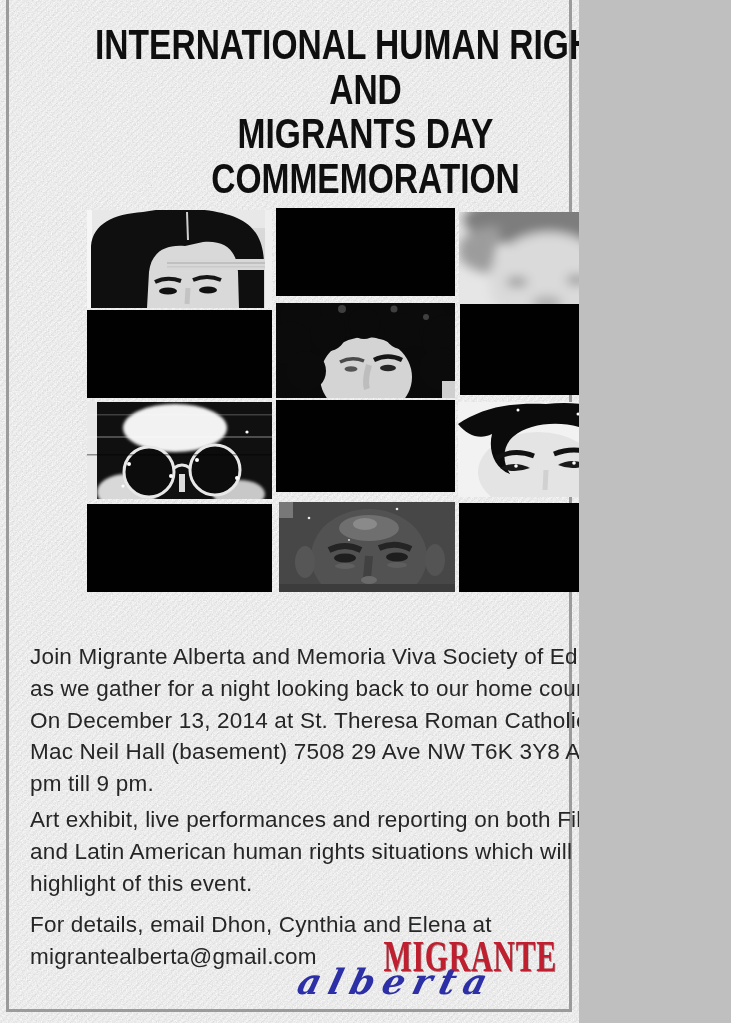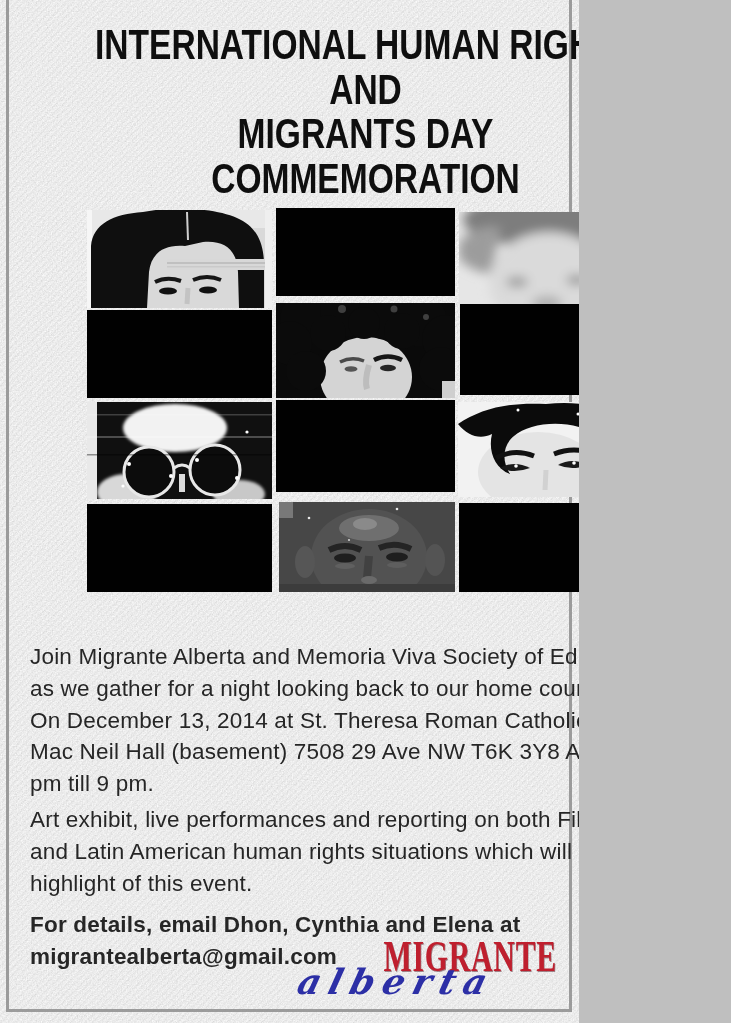--- a/index.html
+++ b/index.html
@@ -34,21 +34,21 @@
   .cell{position:absolute; z-index:3;}
   .cell svg{display:block; width:100%; height:100%;}
   .black-cell{background:var(--block);}
   .para{
     position:absolute; left:30px; width:684px; z-index:3;
     color:var(--body); font-size:22.5px; line-height:31.8px;
     letter-spacing:0.2px; white-space:pre-line;
   }
   .p1{top:641px;}
   .p2{top:804px;}
-  .p3{top:909px;font-weight:bold;}
+  .p3{top:909px;}
   .logo{position:absolute; right:22px; top:938px; z-index:4; text-align:left;}
   .logo-migrante{
     font-family:"Liberation Serif", serif; font-weight:700;
     font-size:44px; line-height:38px; color:var(--red);
     letter-spacing:1px; transform:scaleX(0.68); transform-origin:right top;
     text-shadow:1px 1px 0 rgba(70,5,15,0.45);
   }
   .logo-alberta{
     font-family:"DejaVu Serif", serif; font-style:italic; font-weight:700;
     font-size:35px; line-height:28px; color:var(--blue);

